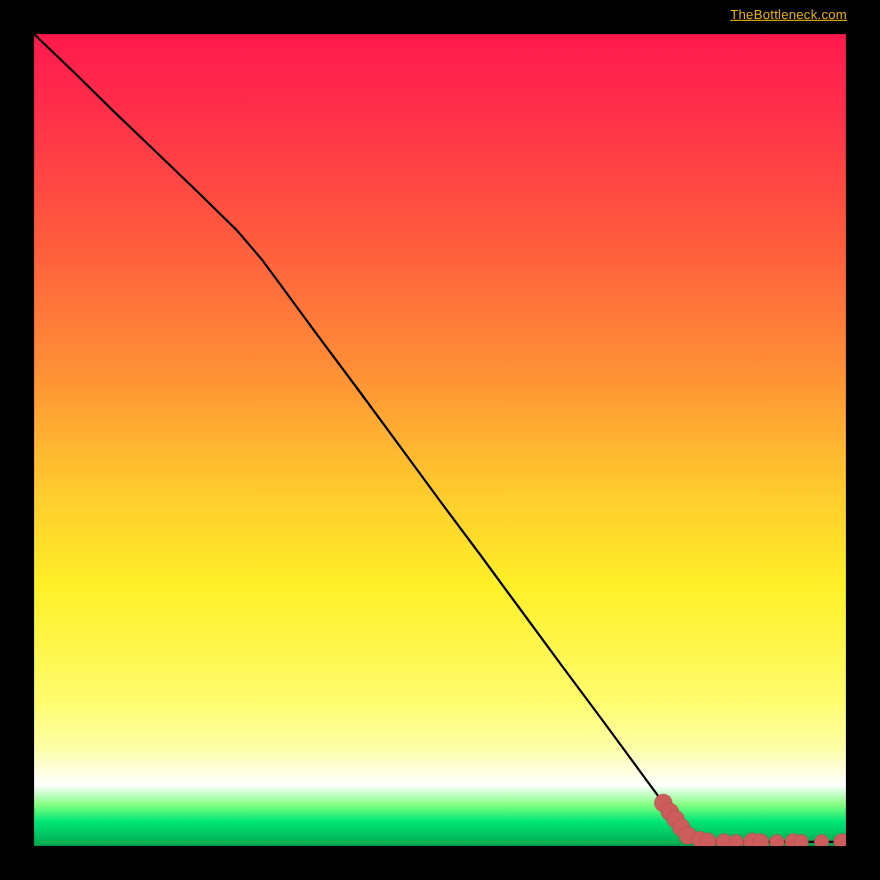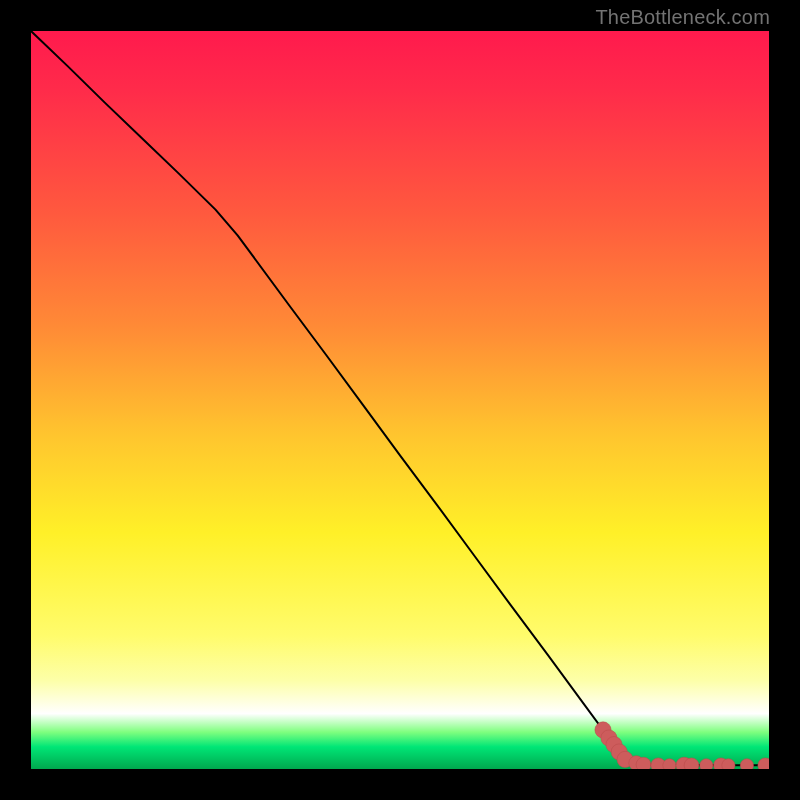--- a/index.html
+++ b/index.html
@@ -47,24 +47,25 @@
   .overlay-svg {
     position: absolute;
     inset: 0;
     width: 738px;
     height: 738px;
   }
   .watermark {
     position: absolute;
     top: 6px;
     right: 30px;
-    color: #737373;
-    font-size: 20px;
+    color: #eab308;
+    font-size: 12px;
     letter-spacing: 0.2px;
     user-select: none;
+    text-decoration: underline;
   }
 </style>
 </head>
 <body>
 
 <div class="stage">
   <div class="watermark">TheBottleneck.com</div>
 
   <div class="plot-area">
     <div class="gradient"></div>

